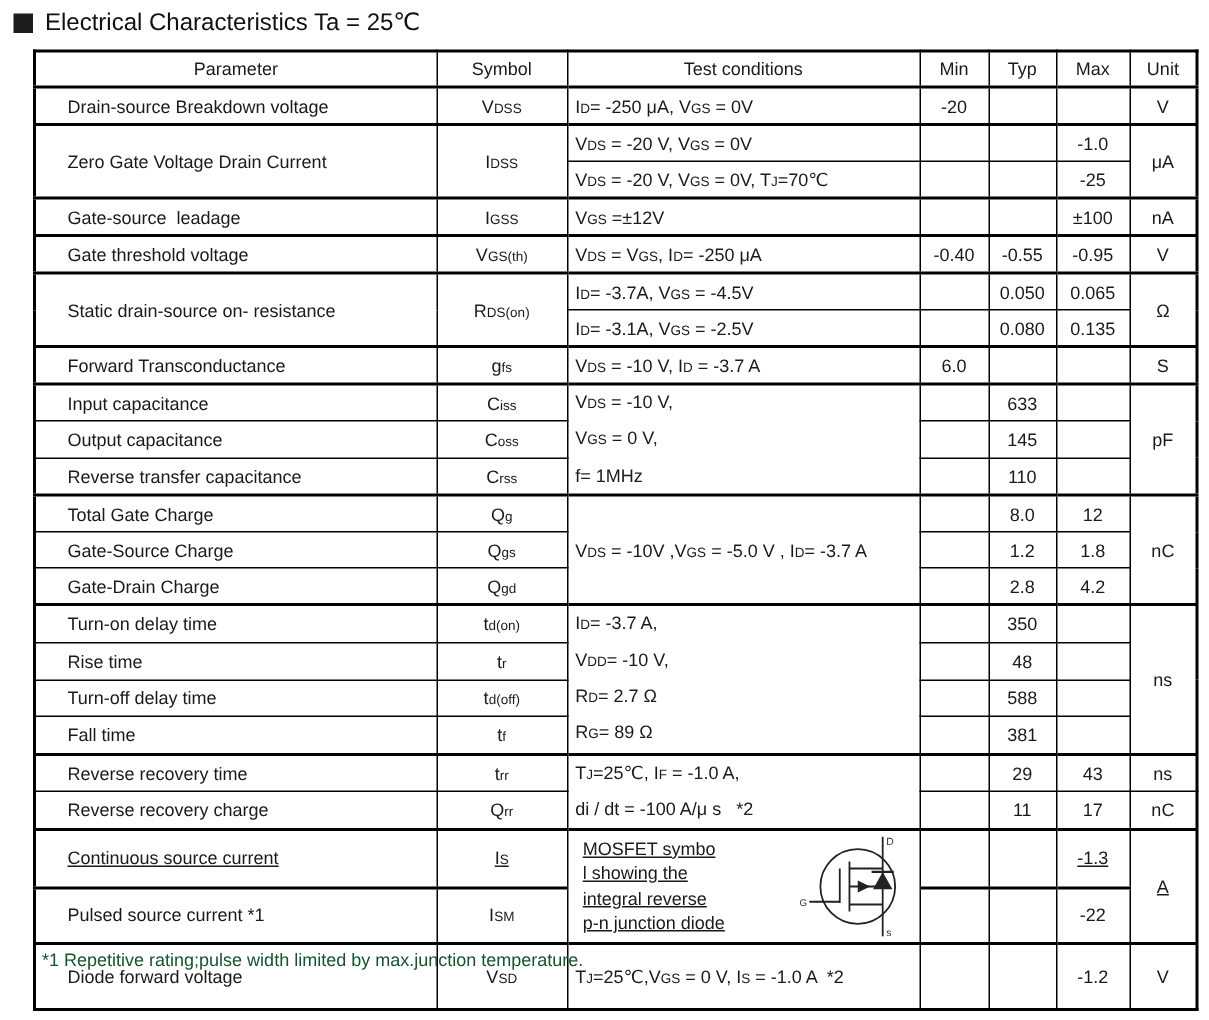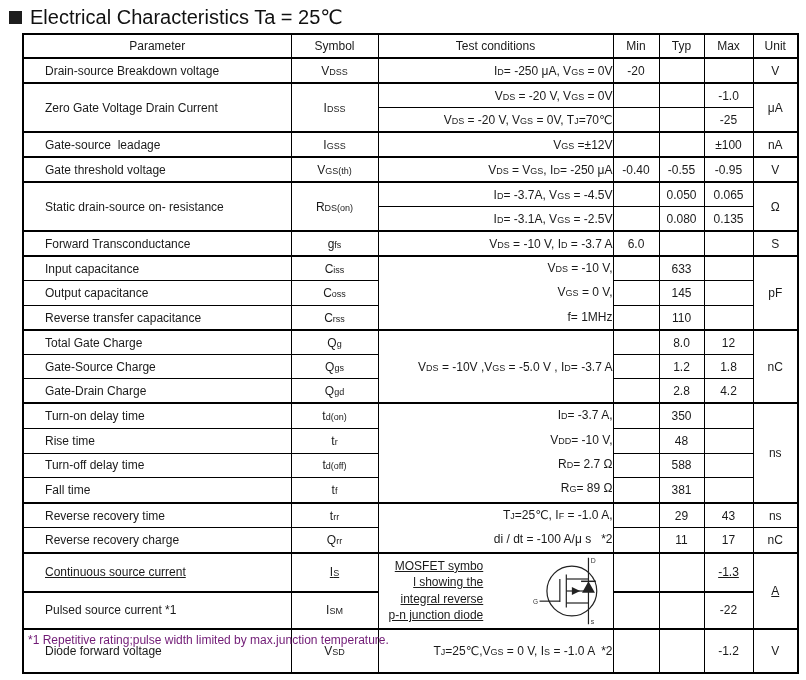--- a/index.html
+++ b/index.html
@@ -1,34 +1,34 @@
 <!DOCTYPE html>
 <html><head>
 <meta charset="utf-8">
 <style>
   html,body{margin:0;padding:0;background:#fff;}
   .page{position:relative;width:806px;height:680px;background:#ffffff;overflow:hidden;
         font-family:"Liberation Sans","DejaVu Sans",sans-serif;color:#1a1a1a;}
-  .title{position:absolute;left:9px;top:5px;font-size:20px;display:flex;align-items:center;gap:8px;color:#111;}
+  .title{position:absolute;left:9px;top:5px;font-size:16px;display:flex;align-items:center;gap:8px;color:#111;}
   .sq{width:13px;height:13px;background:#1d1d1d;display:inline-block;flex:0 0 auto;}
   table.ec{position:absolute;left:22px;top:33px;width:775px;border-collapse:collapse;table-layout:fixed;
            border:2px solid #000;font-size:12px;}
   .ec th,.ec td{border:1px solid #000;height:23px;padding:0;font-weight:400;color:#1a1a1a;
                 vertical-align:middle;overflow:hidden;}
   .ec thead th{border-bottom:2px solid #000;text-align:center;height:22px;}
   .ec tr.thick>td{border-top:2px solid #000;}
   td.param{text-align:left;padding-left:21px;white-space:pre;}
-  td.cond{text-align:right;padding-left:5px;white-space:pre;}
+  td.cond{text-align:left;padding-left:5px;white-space:pre;}
   td.sym,td.num,td.unit{text-align:center;}
   .sb{font-size:9px;}
   .mlines{line-height:23.4px;}
   .mosflex{display:flex;align-items:center;justify-content:space-between;padding:1px 4px 1px 5px;}
   .moslines{line-height:16.5px;font-size:12px;white-space:pre;}
   .mos-svg{flex:0 0 auto;margin-right:2px;}
-  .fn{position:absolute;left:28px;font-size:12px;color:#701a75;white-space:pre;}
+  .fn{position:absolute;left:28px;font-size:12px;color:#14532d;white-space:pre;}
   .fn1{top:633px;} .fn2{top:659px;}
 </style>
 </head>
 <body>
 
 <div class="page">
   <div class="title">
     <span class="sq"></span>
     <span>Electrical Characteristics Ta = 25℃</span>
   </div>

